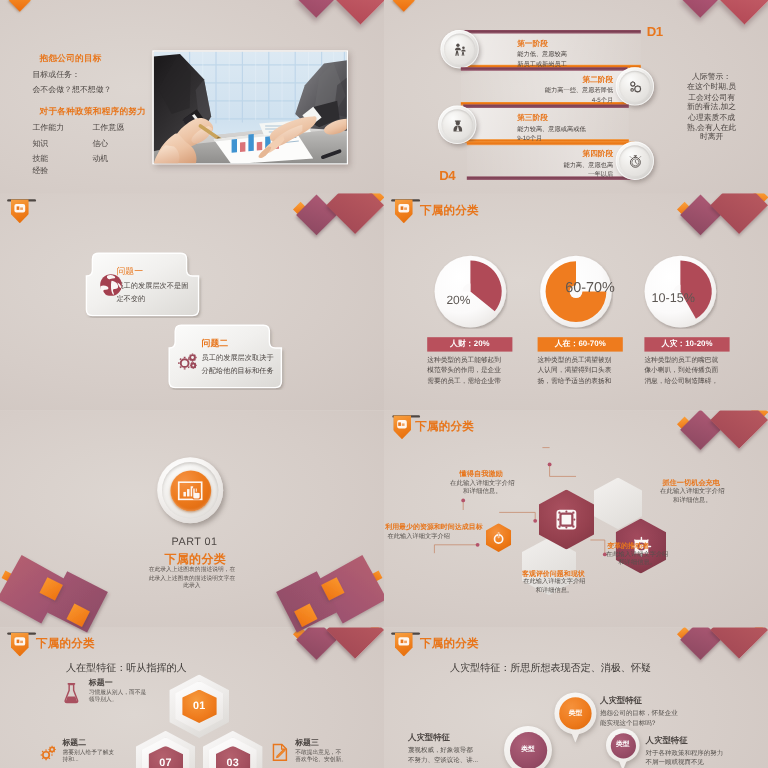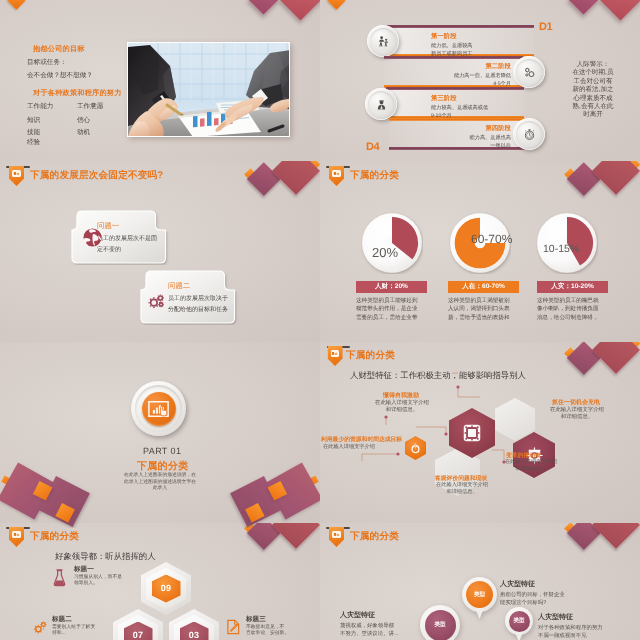--- a/index.html
+++ b/index.html
@@ -125,31 +125,31 @@
 
   
   .card{position:absolute;line-height:0}
   .c3a{left:69px;top:48px}
   .c3at{left:97px;top:60px;font-size:7.4px;font-weight:normal}
   .c3al1{left:97px;top:73px;font-size:6px}
   .c3al2{left:97px;top:84px;font-size:6px}
   .ico{position:absolute;line-height:0}
   .i3a{left:83px;top:67px}
   .c3b{left:138px;top:108px}
-  .c3bt{left:168px;top:120px;font-size:7.4px;font-weight:normal}
+  .c3bt{left:168px;top:120px;font-size:7.4px;font-weight:bold}
   .c3bl1{left:168px;top:133px;font-size:6px}
   .c3bl2{left:168px;top:144px;font-size:6px}
   .i3b{left:147px;top:131px}
 
   
   .dnt{position:absolute;line-height:0}
   .d4a{left:41px;top:51px}
   .d4b{left:129px;top:51px}
   .d4c{left:216px;top:51px}
-  .d4at{left:52px;top:84px;font-size:13px;color:#5d5753}
+  .d4at{left:52px;top:84px;font-size:10px;color:#5d5753}
   .d4bt{left:151px;top:71px;font-size:12px;color:#5d5753}
   .d4ct{left:223px;top:82px;font-size:10.5px;color:#5d5753}
   .badge{position:absolute;height:12px;line-height:12px;text-align:center;
     color:#fff;font-size:6.6px;font-weight:bold;white-space:nowrap}
   .bg4a{left:36px;top:120px;width:71px;background:#b9505c}
   .bg4b{left:128px;top:120px;width:71px;background:#ee7b1d}
   .bg4c{left:217px;top:120px;width:71px;background:#b9505c}
   .dsc4a{left:36px;top:136px;width:72px;font-size:5.6px;line-height:8.4px;color:#4f4845}
   .dsc4b{left:128px;top:136px;width:72px;font-size:5.6px;line-height:8.4px;color:#4f4845}
   .dsc4c{left:217px;top:136px;width:72px;font-size:5.6px;line-height:8.4px;color:#4f4845}
@@ -502,21 +502,20 @@
     <div class="ribbon rb3">
       <div class="body"></div>
 
       <div class="glyph">
         <svg viewBox="0 0 14 11">
           <rect x="1.6" y="2" width="4.6" height="6" fill="#e8761c"></rect>
           <rect x="7.6" y="3.8" width="4.8" height="4.2" fill="#f0a362"></rect>
         </svg>
       </div>
     </div>
-    <div class="hdrtitle h3">下属的发展层次会固定不变吗?</div>
 
     <div class="card c3a">
       <svg width="107" height="56" viewBox="0 0 214 112">
         <defs>
           <linearGradient id="cardg" x1="0" y1="0" x2="1" y2="1">
             <stop offset="0" stop-color="#fcfcfb"></stop>
               <stop offset=".45" stop-color="#f1f0ee"></stop>
             <stop offset="1" stop-color="#dbd9d5"></stop>
           </linearGradient>
           <filter id="cardsh" x="-20%" y="-20%" width="160%" height="160%">
@@ -685,21 +684,20 @@
     <div class="ribbon rb6">
       <div class="body"></div>
       <div class="glyph">
         <svg viewBox="0 0 14 11">
           <rect x="1.6" y="2" width="4.6" height="6" fill="#e8761c"></rect>
           <rect x="7.6" y="3.8" width="4.8" height="4.2" fill="#f0a362"></rect>
         </svg>
       </div>
     </div>
     <div class="hdrtitle h6">下属的分类</div>
-    <div class="t s6sub dark">人财型特征：工作积极主动，能够影响指导别人</div>
 
     <svg class="s6lines" width="320" height="160" viewBox="0 0 320 160">
       <g fill="none" stroke="#c78f74" stroke-width=".7">
         <path d="M66 83 L66 75"></path>
         <path d="M96 85 L126 85 L126 92"></path>
         <path d="M132 31 L138 31"></path>
         <path d="M160 55 L138 55 L138 45"></path>
         <path d="M42 119 L42 112 L78 112"></path>
         <path d="M172 108 L184 108 L184 120"></path>
       </g>
@@ -785,26 +783,26 @@
     <div class="ribbon rb7">
       <div class="body"></div>
       <div class="glyph">
         <svg viewBox="0 0 14 11">
           <rect x="1.6" y="2" width="4.6" height="6" fill="#e8761c"></rect>
           <rect x="7.6" y="3.8" width="4.8" height="4.2" fill="#f0a362"></rect>
         </svg>
       </div>
     </div>
     <div class="hdrtitle h7">下属的分类</div>
-    <div class="t s7sub dark">好象领导都：听从指挥的人</div>
+    <div class="t s7sub dark">人在型特征：听从指挥的人</div>
 
     <div class="hxo hxo1">
       <div class="hxm"></div>
       <div class="hxi hxi-or">
-        <span>09</span>
+        <span>01</span>
       </div>
     </div>
     <div class="hxo hxo2">
       <div class="hxm"></div>
       <div class="hxi hxi-pl">
         <span>07</span>
       </div>
     </div>
     <div class="hxo hxo3">
       <div class="hxm"></div>
@@ -870,20 +868,21 @@
     <div class="ribbon rb7">
       <div class="body"></div>
       <div class="glyph">
         <svg viewBox="0 0 14 11">
           <rect x="1.6" y="2" width="4.6" height="6" fill="#e8761c"></rect>
           <rect x="7.6" y="3.8" width="4.8" height="4.2" fill="#f0a362"></rect>
         </svg>
       </div>
     </div>
     <div class="hdrtitle h7">下属的分类</div>
+    <div class="t s7sub dark">人灾型特征：所思所想表现否定、消极、怀疑</div>
 
     <div class="pin pin2">
       <div class="pin-core pin-pl">
         <span>类型</span>
       </div>
     </div>
     <div class="t s8t2 dark">人灾型特征</div>
     <div class="tw s8b2">
       <div>蔑视权威，好象领导都</div>
       <div>不努力、空谈议论、讲...</div>

